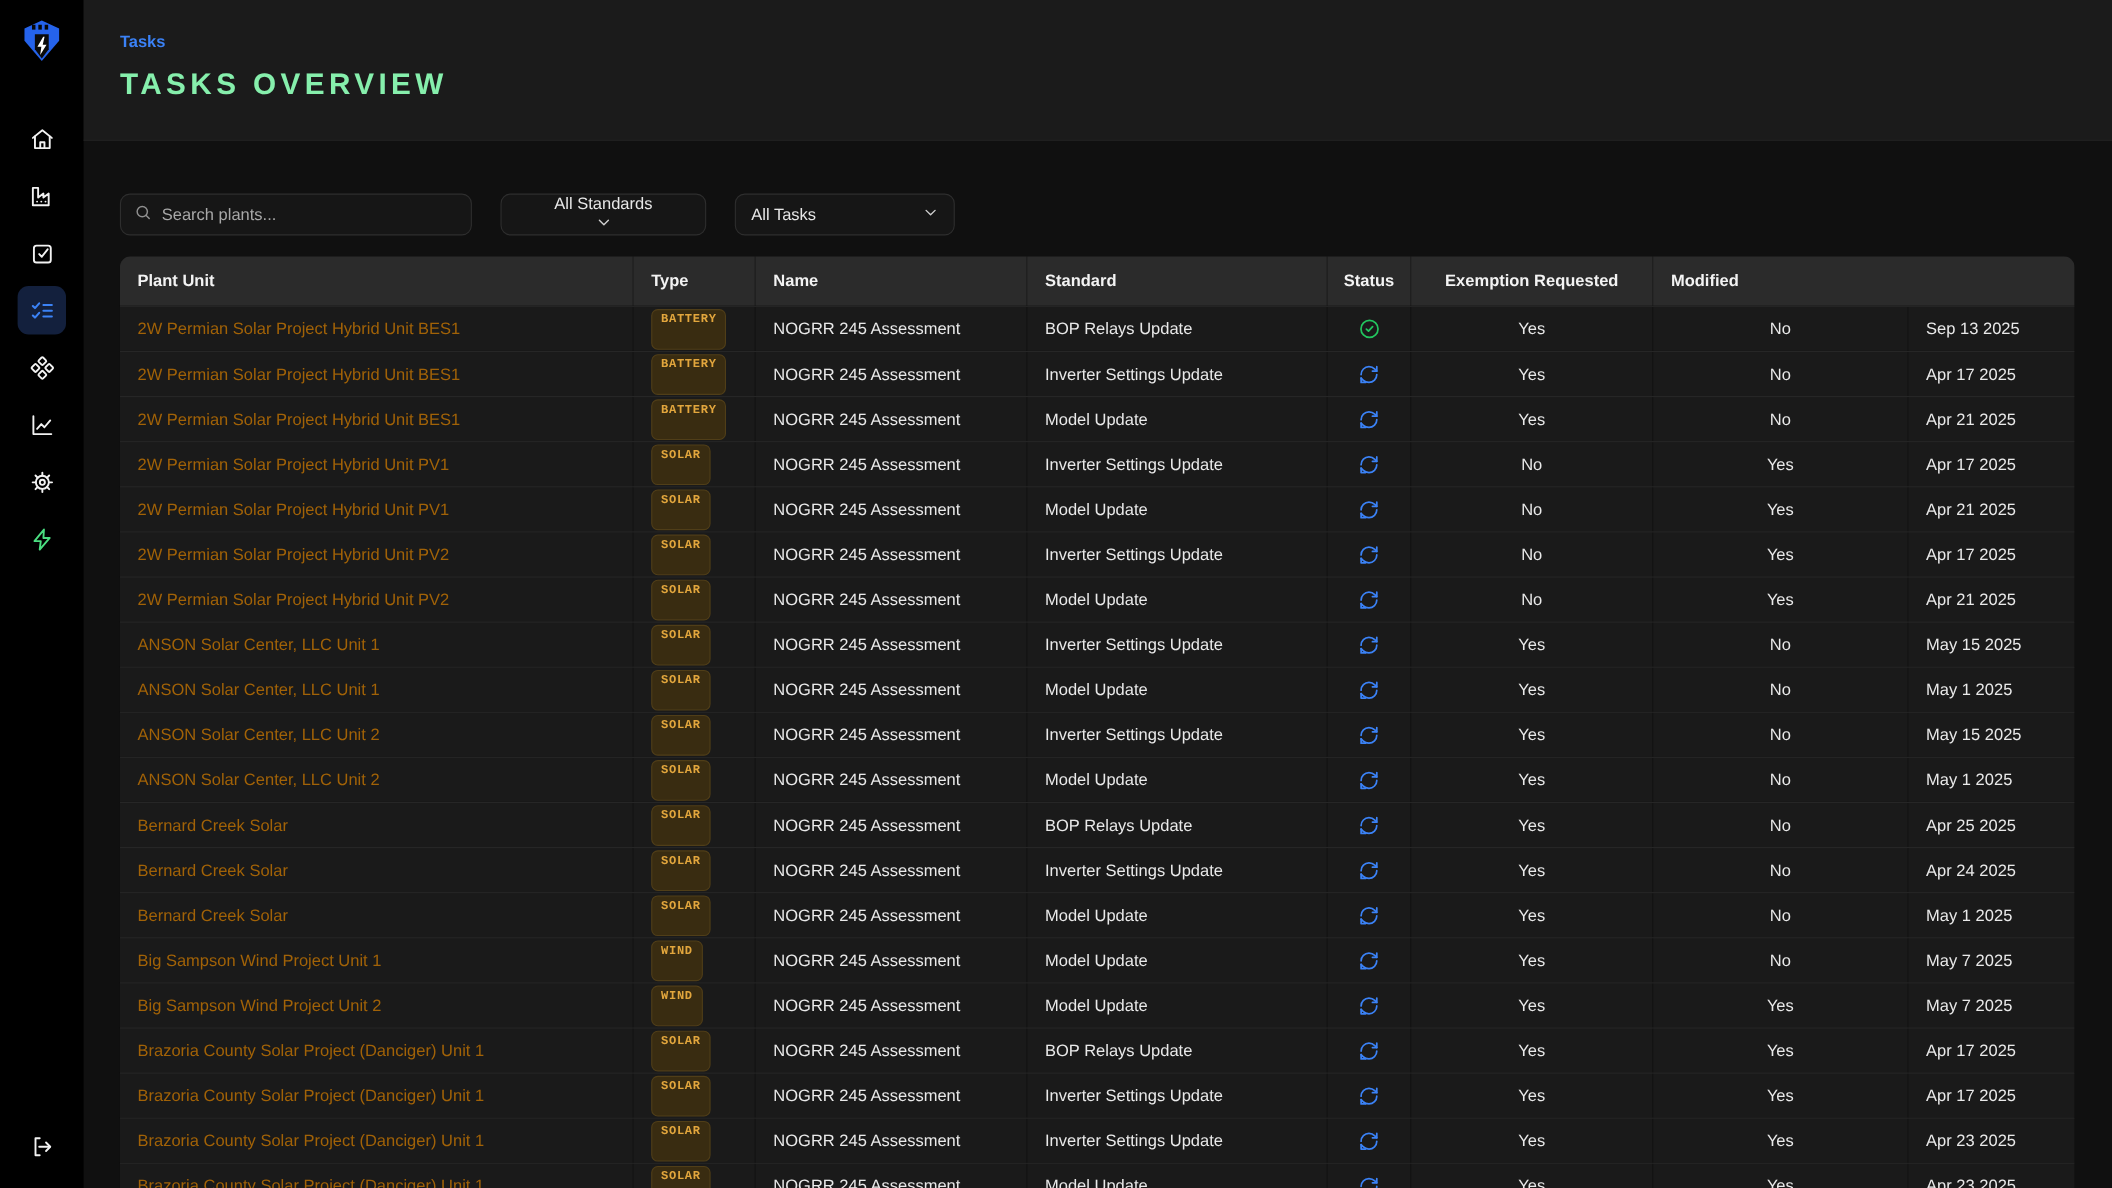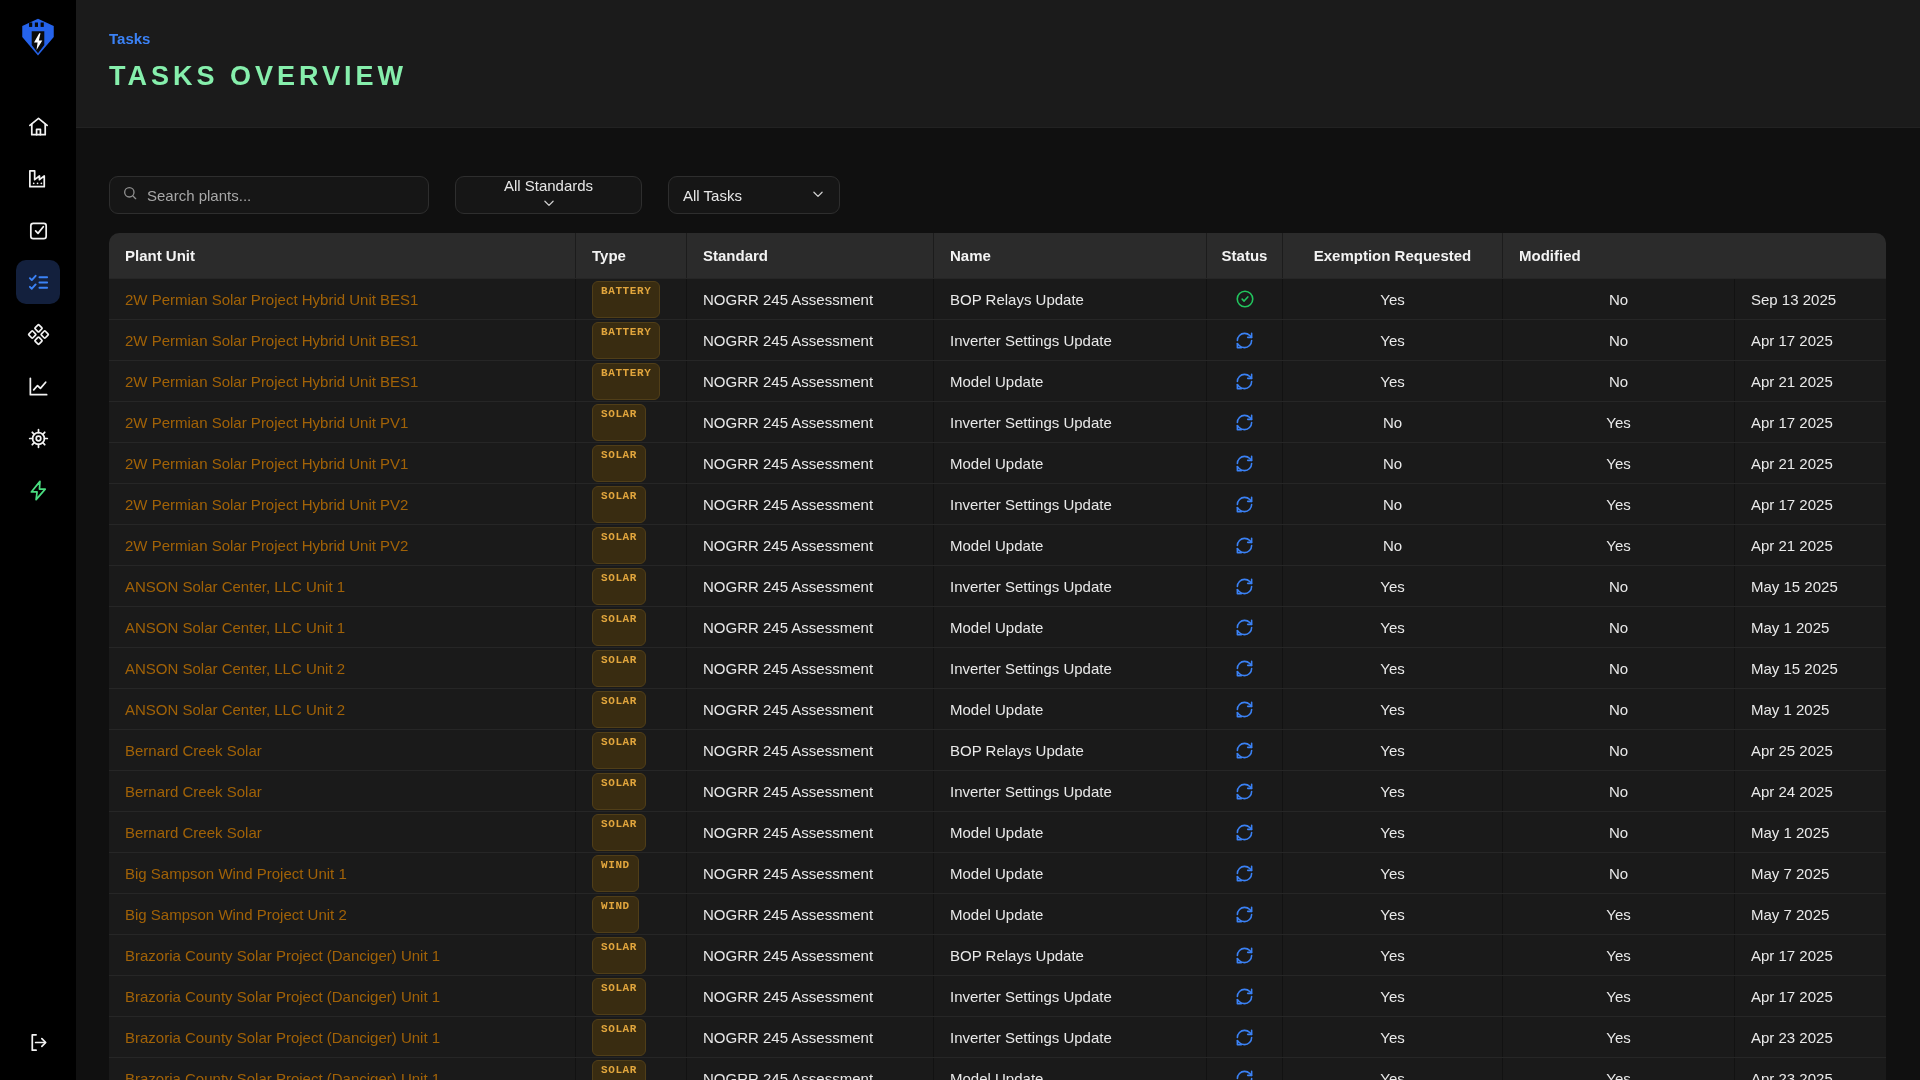--- a/index.html
+++ b/index.html
@@ -33,21 +33,21 @@
   .search { width:320px; height:38px; background:#161616; border:1px solid #2e2e2e; border-radius:9px;
             display:flex; align-items:center; padding:0 12px; gap:9px; }
   .search svg { flex-shrink:0; }
   .search input { flex:1; background:transparent; border:0; outline:0; color:#e7e7e7; font-size:15px;
                   font-family:inherit; min-width:0; }
   .search input::placeholder { color:#a8a8a8; }
   .dropdown { height:38px; background:#161616; border:1px solid #2e2e2e; border-radius:9px; color:#e7e7e7;
               font-size:15px; display:flex; align-items:center; justify-content:space-between;
               padding:0 14px; font-family:inherit; cursor:pointer; }
   .dropdown.w1 { width:187px;flex-direction:column; }
-  .dropdown.w2 { width:172px; }
+  .dropdown.w2 { width:200px; }
 
   
   .table { width:1777px; margin-top:19px; border-radius:10px 10px 0 0; overflow:hidden; }
   .grid-cols { display:grid; grid-template-columns:466px 111px 247px 273px 76px 220px 232px 152px; }
   .thead { background:#2b2b2b; height:45px; }
   .hcell { display:flex; align-items:center; padding:0 16px; color:#f3f3f3; font-size:15px; font-weight:700;
            border-left:1px solid rgba(0,0,0,0.35); white-space:nowrap; overflow:hidden; }
   .hcell:first-child { border-left:none; }
   .hcell.center { justify-content:center; padding:0; }
 
@@ -209,22 +209,22 @@
                 <path d="m5 9 7 7 7-7"></path>
               </svg>
           </span>
         </button>
       </div>
 
       <div class="table">
         <div class="thead grid-cols">
           <div class="hcell">Plant Unit</div>
           <div class="hcell">Type</div>
+          <div class="hcell">Name</div>
           <div class="hcell">Standard</div>
-          <div class="hcell">Name</div>
           <div class="hcell center">Status</div>
           <div class="hcell center">Exemption Requested</div>
           <div class="hcell">Modified</div>
         </div>
         <div class="tbody">
   <div class="trow grid-cols" data-status="complete">
     <div class="cell">
       <a class="plant-link">2W Permian Solar Project Hybrid Unit BES1</a>
     </div>
     <div class="cell">

